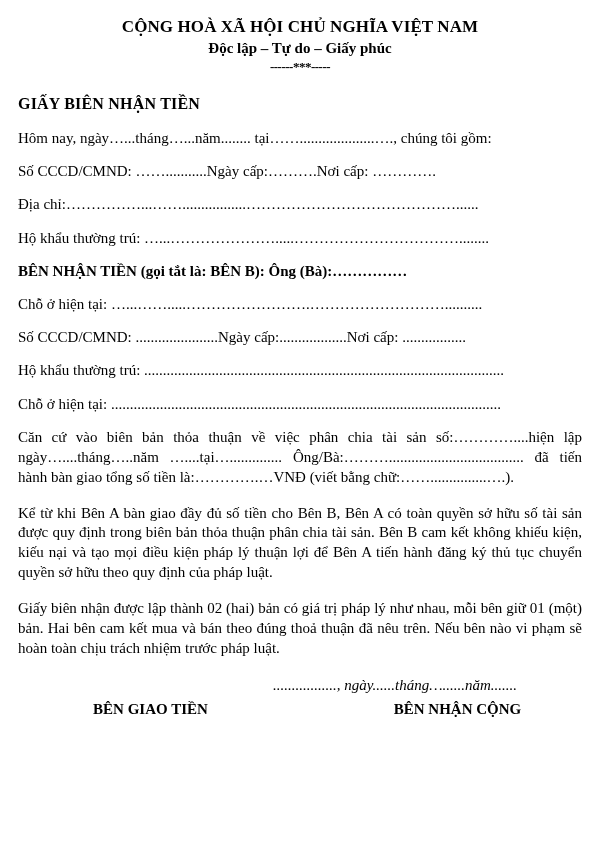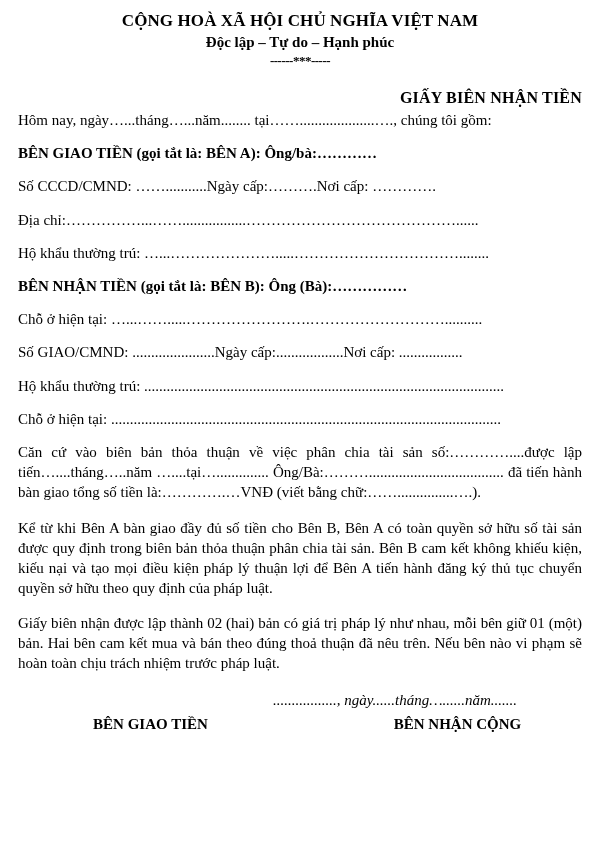--- a/index.html
+++ b/index.html
@@ -20,21 +20,21 @@
     width: 600px;
     height: 850px;
     box-sizing: border-box;
     padding: 0 18px 0 18px;
     background: #ffffff;
   }
 
   
   .doc-header {
     text-align: center;
-    padding-top: 10px;
+    padding-top: 16px;
   }
   .nation-line {
     font-size: 17px;
     font-weight: bold;
     letter-spacing: 0.1px;
     line-height: 1.25;
     white-space: nowrap;
   }
   .motto-line {
     font-size: 15px;
@@ -43,30 +43,30 @@
     margin-top: 2px;
   }
   .divider-line {
     font-size: 13px;
     font-weight: bold;
     line-height: 1.1;
     margin-top: 1px;
     letter-spacing: -0.5px;
   }
   .doc-title {
-    text-align: right;
+    text-align: left;
     font-size: 16px;
     font-weight: bold;
     margin-top: 21px;
     letter-spacing: 0.2px;
   }
 
   
   .body-block {
-    margin-top: 4px;
+    margin-top: 16px;
   }
   .line {
     font-size: 15px;
     line-height: 1.28;
     margin-bottom: 14px;
     text-align: left;
   }
   .line.bold {
     font-weight: bold;
   }
@@ -108,50 +108,49 @@
     margin-left: 58px;
   }
 </style>
 </head>
 <body>
 
 <div class="page">
 
   <div class="doc-header">
     <div class="nation-line">CỘNG HOÀ XÃ HỘI CHỦ NGHĨA VIỆT NAM</div>
-    <div class="motto-line">Độc lập – Tự do – Hạnh phúc</div>
+    <div class="motto-line">Độc lập – Tự do – Giấy phúc</div>
     <div class="divider-line">------***-----</div>
   </div>
 
   <div class="doc-title">GIẤY BIÊN NHẬN TIỀN</div>
 
   <div class="body-block">
 
     <div class="line">Hôm nay, ngày…...tháng…...năm........ tại……....................…., chúng tôi gồm:</div>
 
-    <div class="line bold">BÊN GIAO TIỀN (gọi tắt là: BÊN A): Ông/bà:…………</div>
 
     <div class="line">Số CCCD/CMND: ……...........Ngày cấp:……….Nơi cấp: ………….</div>
 
     <div class="line">Địa chỉ:……………...…….................……………………………………......</div>
 
     <div class="line">Hộ khẩu thường trú: …...………………….....……………………………........</div>
 
     <div class="line bold">BÊN NHẬN TIỀN (gọi tắt là: BÊN B): Ông (Bà):……………</div>
 
     <div class="line">Chỗ ở hiện tại: …...…….....…………………….………………………..........</div>
 
-    <div class="line">Số GIAO/CMND: ......................Ngày cấp:..................Nơi cấp: .................</div>
+    <div class="line">Số CCCD/CMND: ......................Ngày cấp:..................Nơi cấp: .................</div>
 
 
     <div class="line">Hộ khẩu thường trú: ................................................................................................</div>
 
     <div class="line">Chỗ ở hiện tại: ........................................................................................................</div>
 
-    <div class="para tight">Căn cứ vào biên bản thỏa thuận về việc phân chia tài sản số:…………....được lập tiến…....tháng…..năm …....tại….............. Ông/Bà:……….................................... đã tiến hành bàn giao tổng số tiền là:………….…VNĐ (viết bằng chữ:……...............….).</div>
+    <div class="para tight">Căn cứ vào biên bản thỏa thuận về việc phân chia tài sản số:…………....hiện lập ngày…....tháng…..năm …....tại….............. Ông/Bà:……….................................... đã tiến hành bàn giao tổng số tiền là:………….…VNĐ (viết bằng chữ:……...............….).</div>
 
     <div class="para tight">Kể từ khi Bên A bàn giao đầy đủ số tiền cho Bên B, Bên A có toàn quyền sở hữu số tài sản được quy định trong biên bản thỏa thuận phân chia tài sản. Bên B cam kết không khiếu kiện, kiếu nại và tạo mọi điều kiện pháp lý thuận lợi để Bên A tiến hành đăng ký thủ tục chuyển quyền sở hữu theo quy định của pháp luật.</div>
 
     <div class="para">Giấy biên nhận được lập thành 02 (hai) bản có giá trị pháp lý như nhau, mỗi bên giữ 01 (một) bản. Hai bên cam kết mua và bán theo đúng thoả thuận đã nêu trên. Nếu bên nào vi phạm sẽ hoàn toàn chịu trách nhiệm trước pháp luật.</div>
 
     <div class="date-line">................., ngày......tháng…......năm.......</div>
 
     <div class="sign-row">
       <div class="sign-col left">BÊN GIAO TIỀN</div>
       <div class="sign-col right">BÊN NHẬN CỘNG</div>

